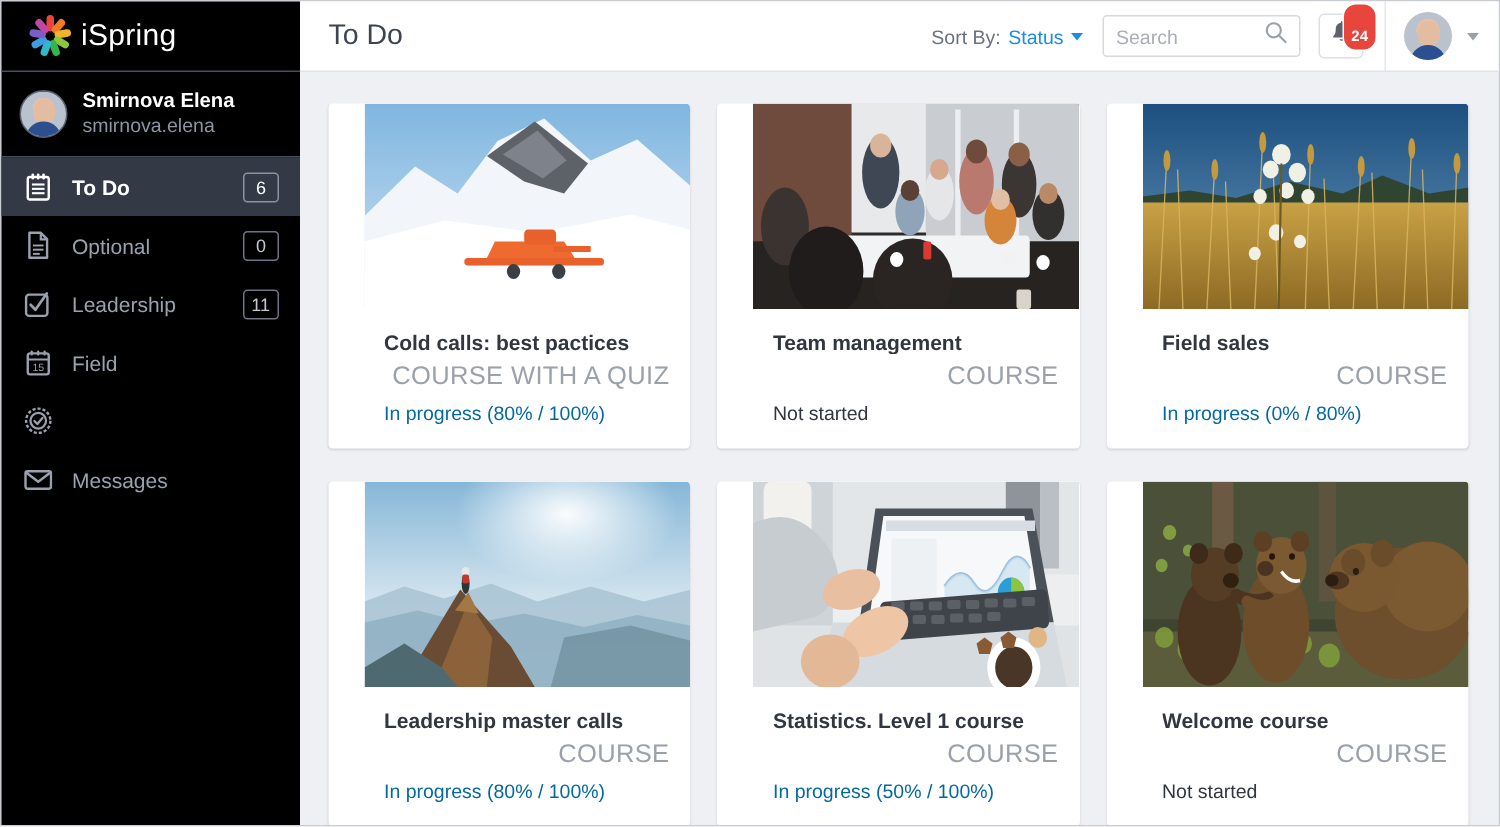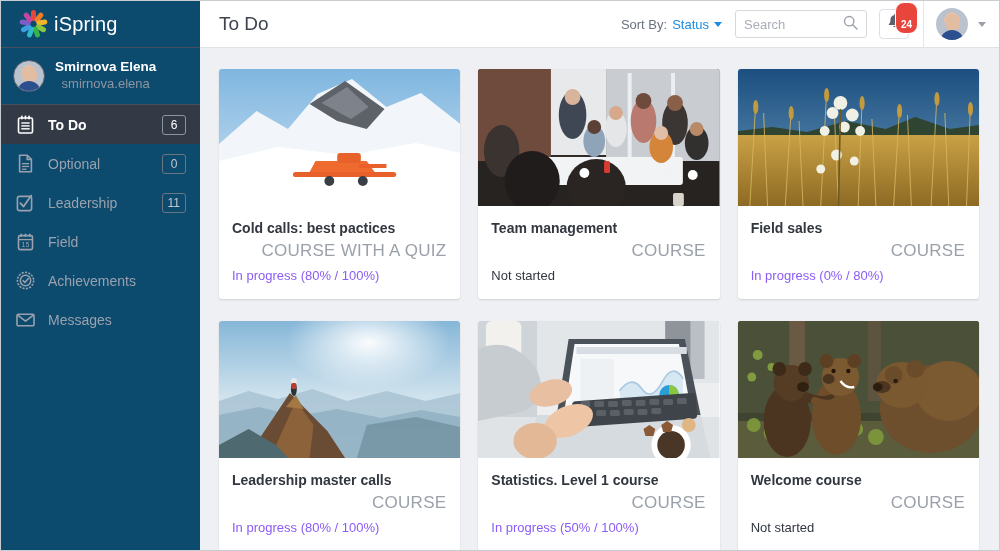--- a/index.html
+++ b/index.html
@@ -14,21 +14,21 @@
     width: 1000px; height: 551px;
     background: #eef0f3;
     border: 1px solid #c9ccd1;
     display: flex;
   }
 
   
   #sidebar {
     width: 199px;
     height: 549px;
-    background: #0c4a6e;
+    background: #000000;
     flex: 0 0 199px;
     position: relative;
   }
   .brand {
     height: 47px;
     display: flex;
     align-items: center;
     padding-left: 18px;
     border-bottom: 1px solid #474e5c;
   }
@@ -72,21 +72,21 @@
     background:#e3bda2;
   }
   .avatar-sm::after {
     content:""; position:absolute; left:50%; bottom:-3px;
     width:24px; height:13px; margin-left:-12px;
     border-radius:12px 12px 0 0;
     background:#2c4f8f;
   }
   .profile-text { margin-left: 10px; line-height: 1.25; }
   .profile-name { color: #ffffff; font-size: 13.5px; font-weight: bold; }
-  .profile-login { color: #8e95a1; font-size: 13px; text-align: center; }
+  .profile-login { color: #8e95a1; font-size: 13px; }
 
   .nav { padding-top: 0px; }
   .nav-item {
     height: 39px;
     display: flex;
     align-items: center;
     padding-left: 14px;
     color: #9aa1ad;
     font-size: 14px;
     cursor: pointer;
@@ -242,20 +242,21 @@
     display: grid;
     grid-template-columns: repeat(3, 1fr);
     gap: 22px 18px;
   }
   .card {
     background: #ffffff;
     border-radius: 3px;
     box-shadow: 0 1px 2px rgba(0,0,0,.13);
     overflow: hidden;
     cursor: pointer;
+    padding-left: 24px;
   }
   .card-thumb {
     height: 137px;
     position: relative;
     overflow: hidden;
   }
   .card-body { padding: 14px 14px 16px 13px; }
   .card-title {
     font-size: 14px;
     color: #31363f;
@@ -266,21 +267,21 @@
     text-overflow: ellipsis;
   }
   .card-type {
     font-size: 17px;
     color: #9ba1aa;
     letter-spacing: .25px;
     margin-bottom: 7px;
     text-align: right;
   }
   .card-status { font-size: 13px; }
-  .status-progress { color: #8b5cf6; }
+  .status-progress { color: #0369a1; }
   .status-notstarted { color: #31363f; }
 
   
   .art { position: absolute; inset: 0; }
   .art svg { display:block; width:100%; height:100%; }
 </style>
 </head>
 <body>
 
 <div id="app">
@@ -369,21 +370,20 @@
       </div>
 
       <div class="nav-item">
         <span class="nav-icon">
           <svg width="19" height="19" viewBox="0 0 19 19">
               <circle cx="9.5" cy="9.5" r="8.1" fill="none" stroke="#9aa1ad" stroke-width="1.6" stroke-dasharray="2.1 1.3"></circle>
               <circle cx="9.5" cy="9.5" r="5.2" fill="none" stroke="#9aa1ad" stroke-width="1.5"></circle>
               <path d="M7 9.6l1.9 2 3.4-4" fill="none" stroke="#9aa1ad" stroke-width="1.5" stroke-linecap="round" stroke-linejoin="round"></path>
             </svg>
         </span>
-        <span class="nav-label">Achievements</span>
 
       </div>
 
 
       <div class="nav-item">
         <span class="nav-icon">
           <svg width="19" height="14" viewBox="0 0 19 14">
               <rect x="1" y="1.2" width="17" height="11.6" rx="1.4" fill="none" stroke="#9aa1ad" stroke-width="1.6"></rect>
               <path d="M1.6 2.2l7.9 6 7.9-6" fill="none" stroke="#9aa1ad" stroke-width="1.6" stroke-linejoin="round"></path>
             </svg>

